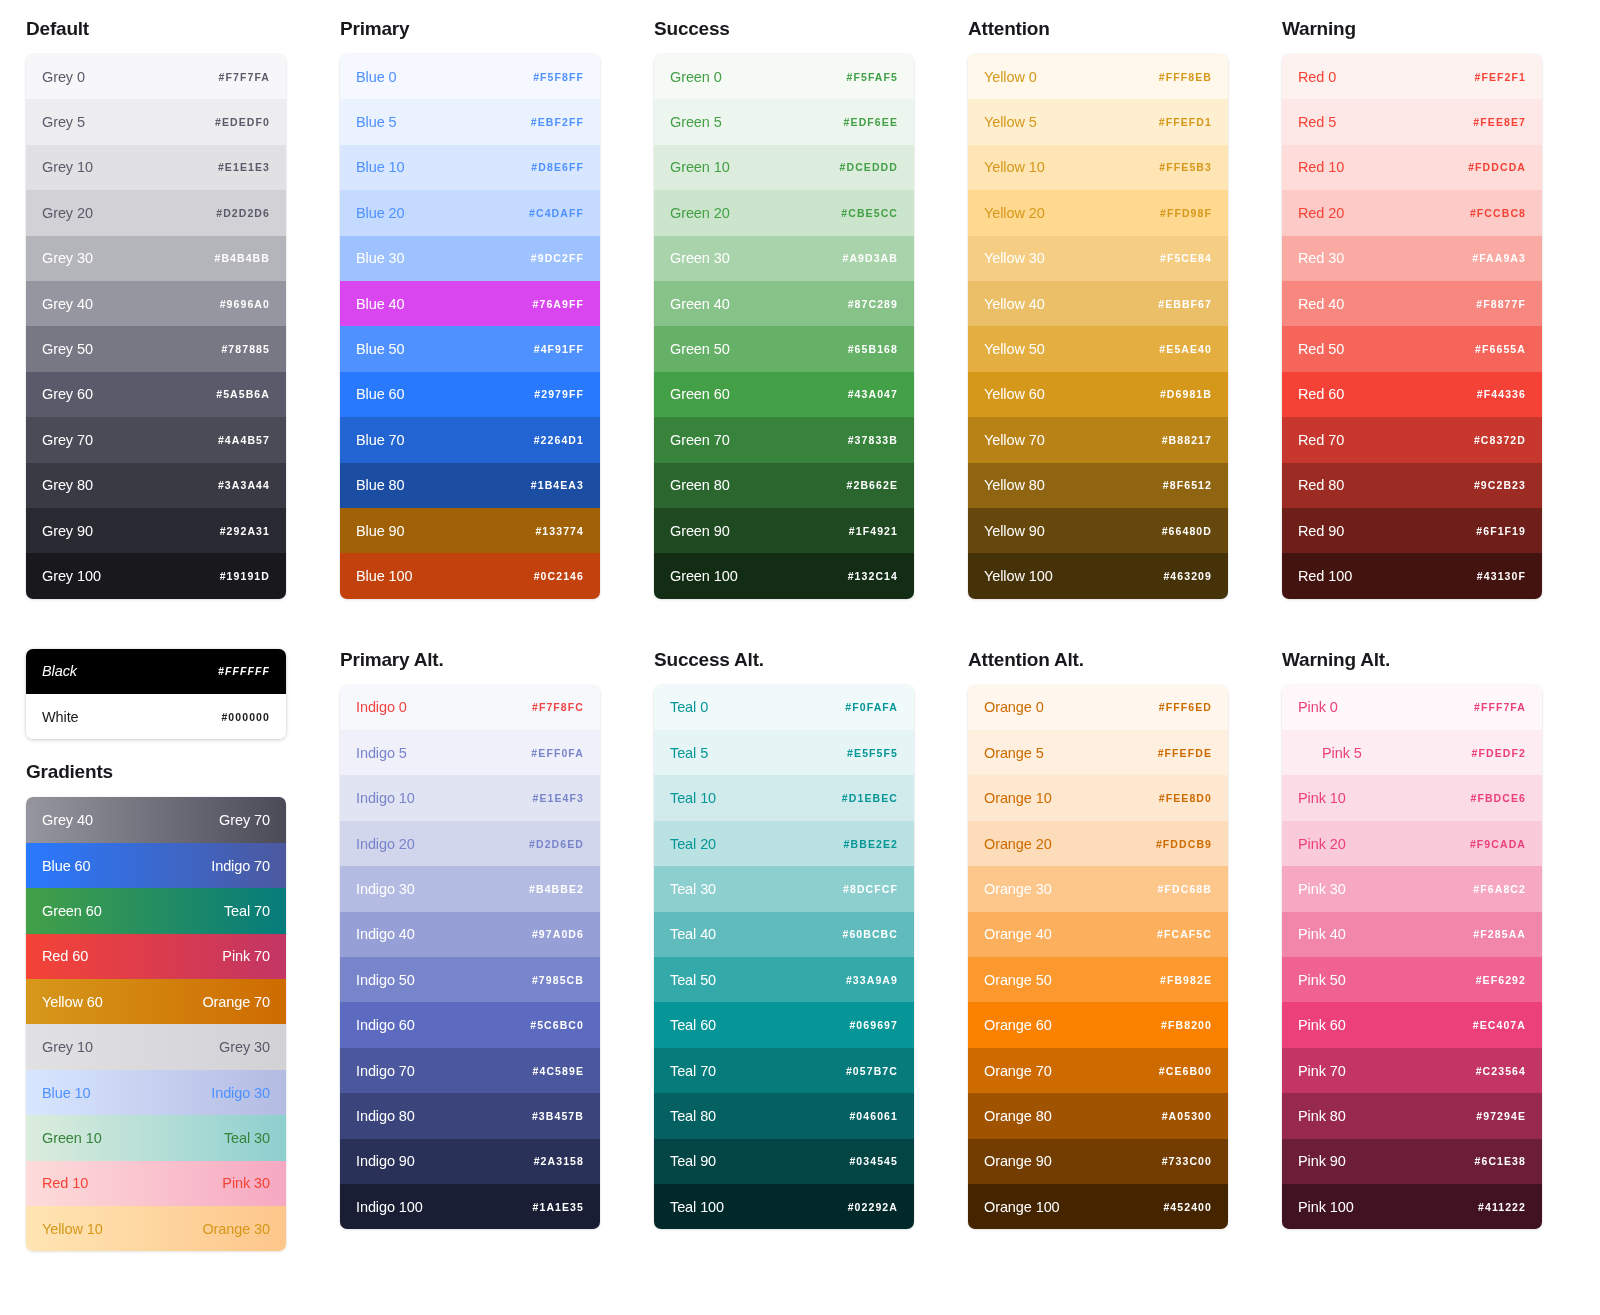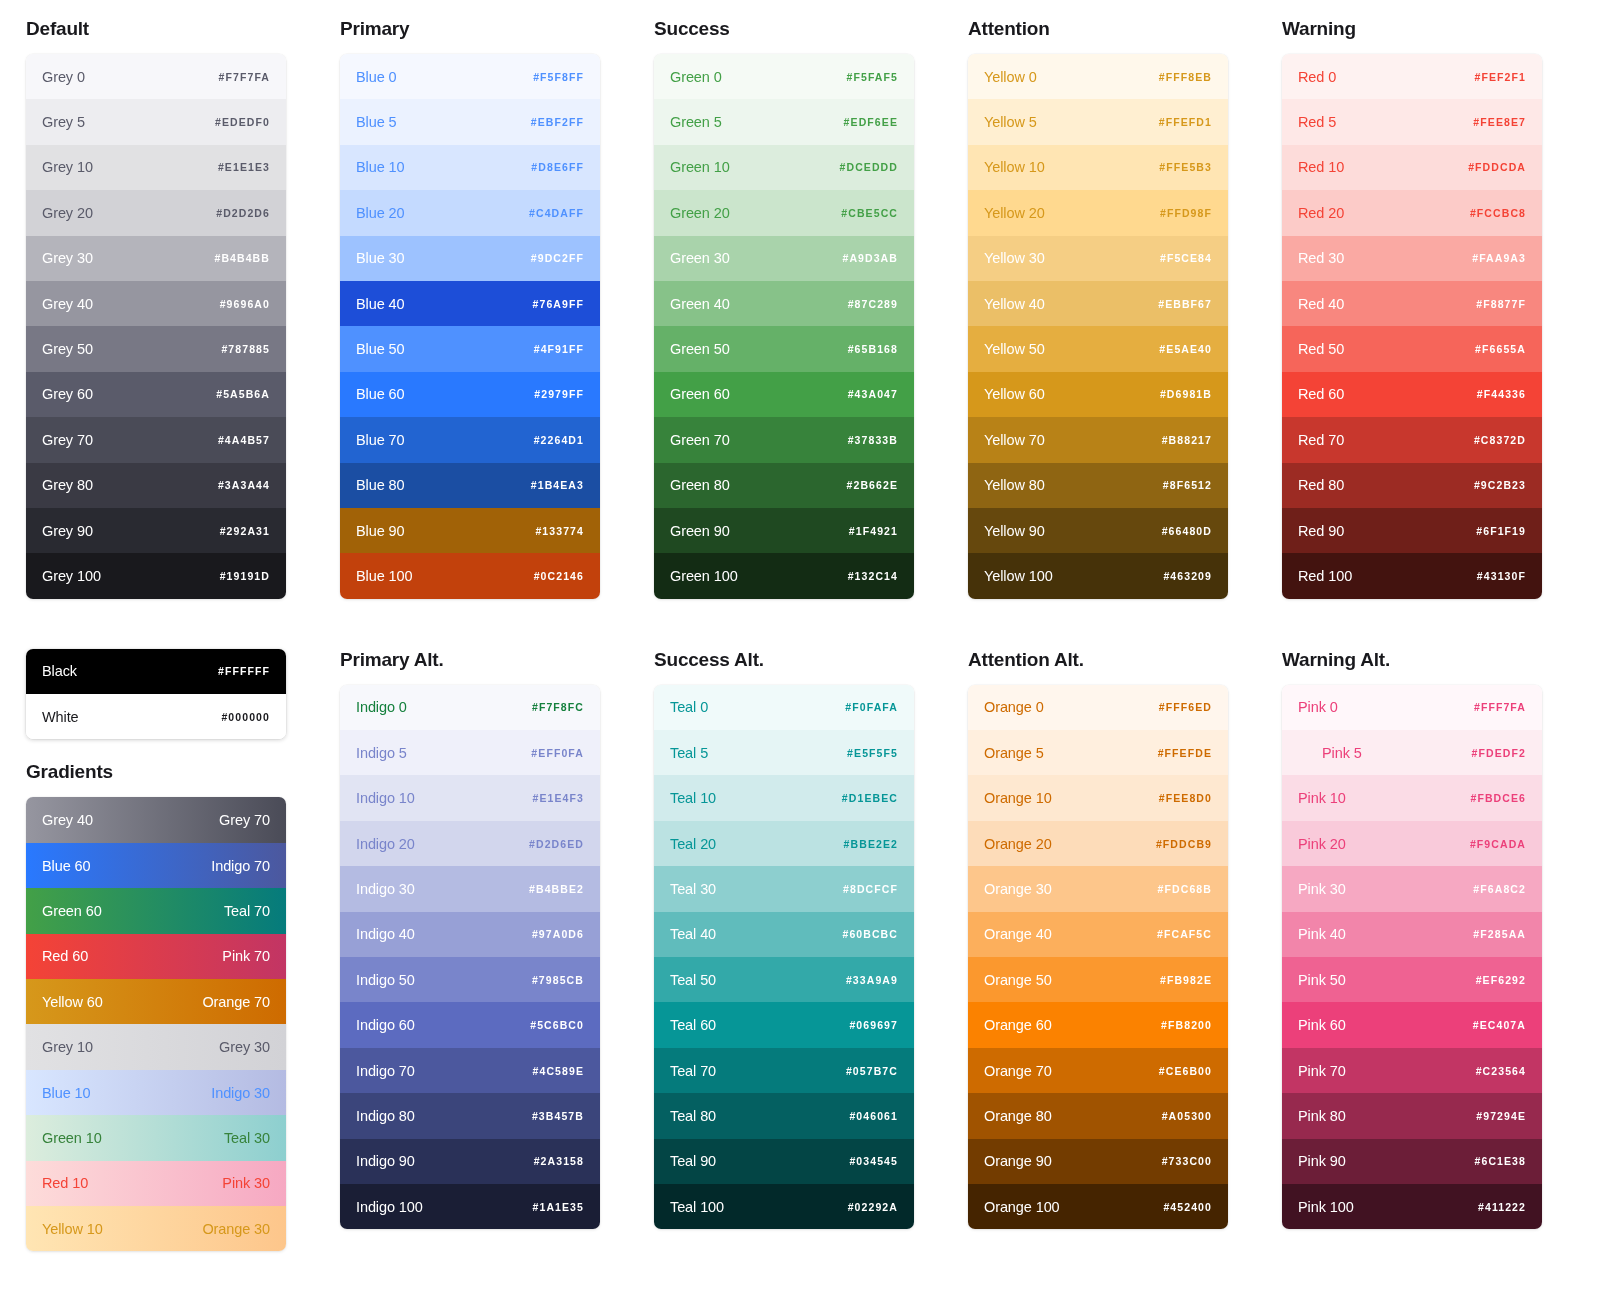--- a/index.html
+++ b/index.html
@@ -146,21 +146,21 @@
             <span class="swatch-hex">#D8E6FF</span>
           </div>
           <div class="swatch-row" style="background: rgb(196, 218, 255); color: rgb(79, 145, 255);">
             <span class="swatch-name">Blue 20</span>
             <span class="swatch-hex">#C4DAFF</span>
           </div>
           <div class="swatch-row" style="background: rgb(157, 194, 255); color: rgb(255, 255, 255);">
             <span class="swatch-name">Blue 30</span>
             <span class="swatch-hex">#9DC2FF</span>
           </div>
-          <div class="swatch-row" style="background: #1d4ed8; color: rgb(255, 255, 255);">
+          <div class="swatch-row" style="background: #d946ef; color: rgb(255, 255, 255);">
             <span class="swatch-name">Blue 40</span>
             <span class="swatch-hex">#76A9FF</span>
           </div>
           <div class="swatch-row" style="background: rgb(79, 145, 255); color: rgb(255, 255, 255);">
             <span class="swatch-name">Blue 50</span>
             <span class="swatch-hex">#4F91FF</span>
           </div>
           <div class="swatch-row" style="background: rgb(41, 121, 255); color: rgb(255, 255, 255);">
             <span class="swatch-name">Blue 60</span>
             <span class="swatch-hex">#2979FF</span>
@@ -340,21 +340,21 @@
             <span class="swatch-name">Red 100</span>
             <span class="swatch-hex">#43130F</span>
           </div>
         </div>
       </div>
     </div>
 
   <div class="grid row2" id="row2">
       <div>
         <div class="bw-card">
-          <div class="swatch-row" style="background: rgb(0, 0, 0); color: rgb(255, 255, 255);">
+          <div class="swatch-row" style="background: rgb(0, 0, 0); color: rgb(255, 255, 255); font-style: italic;">
             <span class="swatch-name">Black</span>
             <span class="swatch-hex">#FFFFFF</span>
           </div>
           <div class="swatch-row" style="background: rgb(255, 255, 255); color: rgb(25, 25, 29);">
             <span class="swatch-name">White</span>
             <span class="swatch-hex">#000000</span>
           </div>
         </div>
         <div class="section-title grad-title">Gradients</div>
         <div class="grad-card">
@@ -396,21 +396,21 @@
           </div>
           <div class="grad-row" style="background: linear-gradient(90deg, rgb(255, 229, 179) 0%, rgb(253, 198, 139) 100%); color: rgb(214, 152, 27);">
             <span class="grad-label">Yellow 10</span>
             <span class="grad-label">Orange 30</span>
           </div>
         </div>
       </div>
       <div class="block">
         <div class="section-title">Primary Alt.</div>
         <div class="swatch-card">
-          <div class="swatch-row" style="background: rgb(247, 248, 252); color: #15803d;">
+          <div class="swatch-row" style="background: rgb(247, 248, 252); color: #ef4444;">
             <span class="swatch-name">Indigo 0</span>
             <span class="swatch-hex">#F7F8FC</span>
           </div>
           <div class="swatch-row" style="background: rgb(239, 240, 250); color: rgb(121, 133, 203);">
             <span class="swatch-name">Indigo 5</span>
             <span class="swatch-hex">#EFF0FA</span>
           </div>
           <div class="swatch-row" style="background: rgb(225, 228, 243); color: rgb(121, 133, 203);">
             <span class="swatch-name">Indigo 10</span>
             <span class="swatch-hex">#E1E4F3</span>

